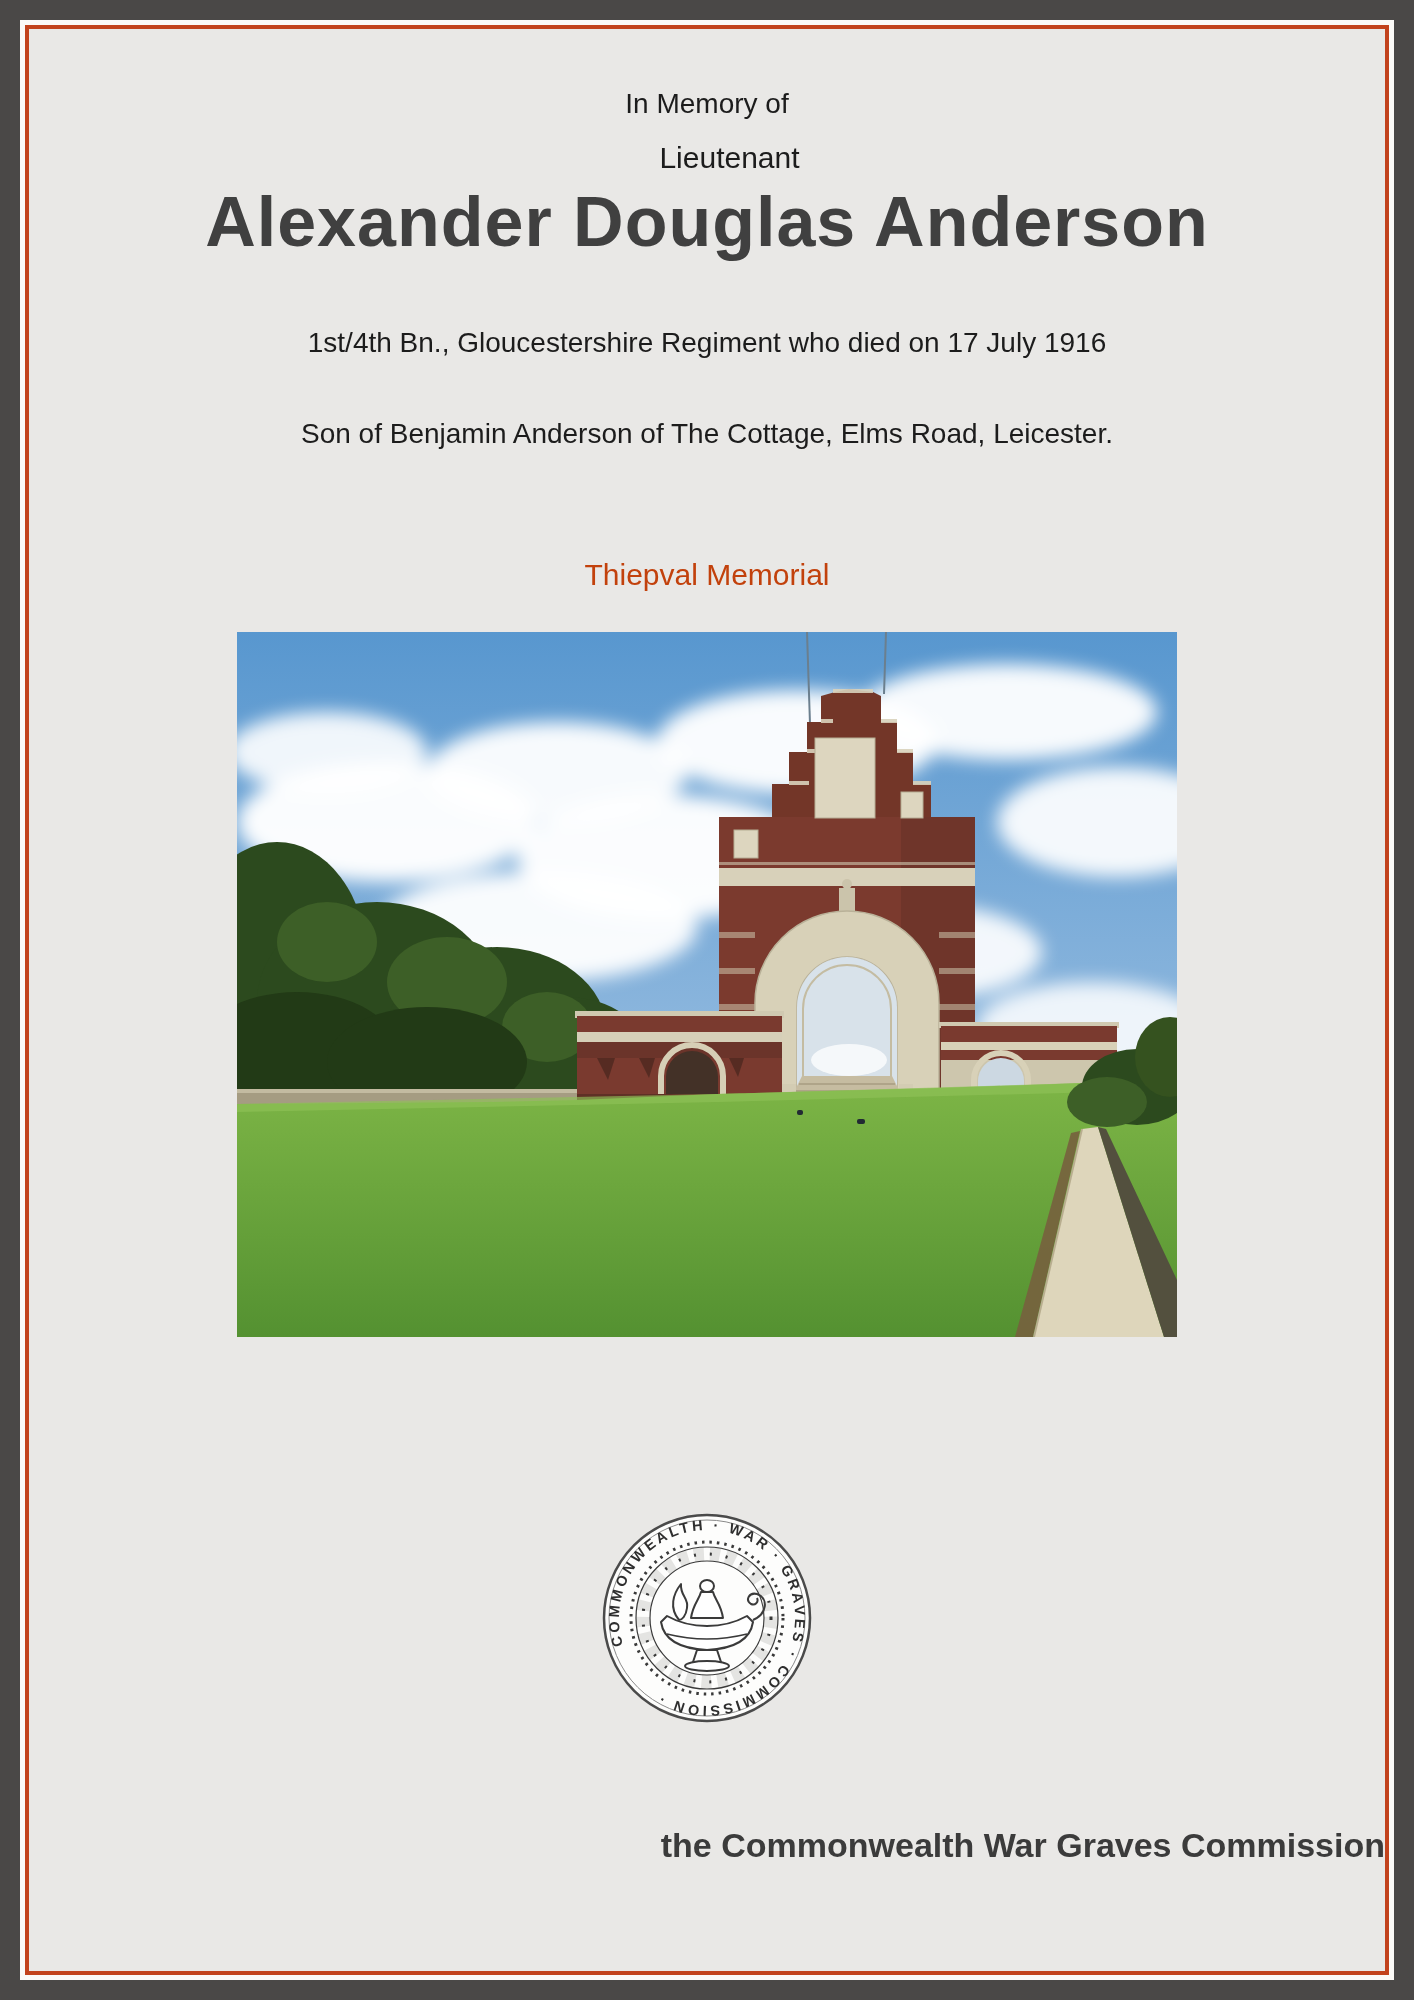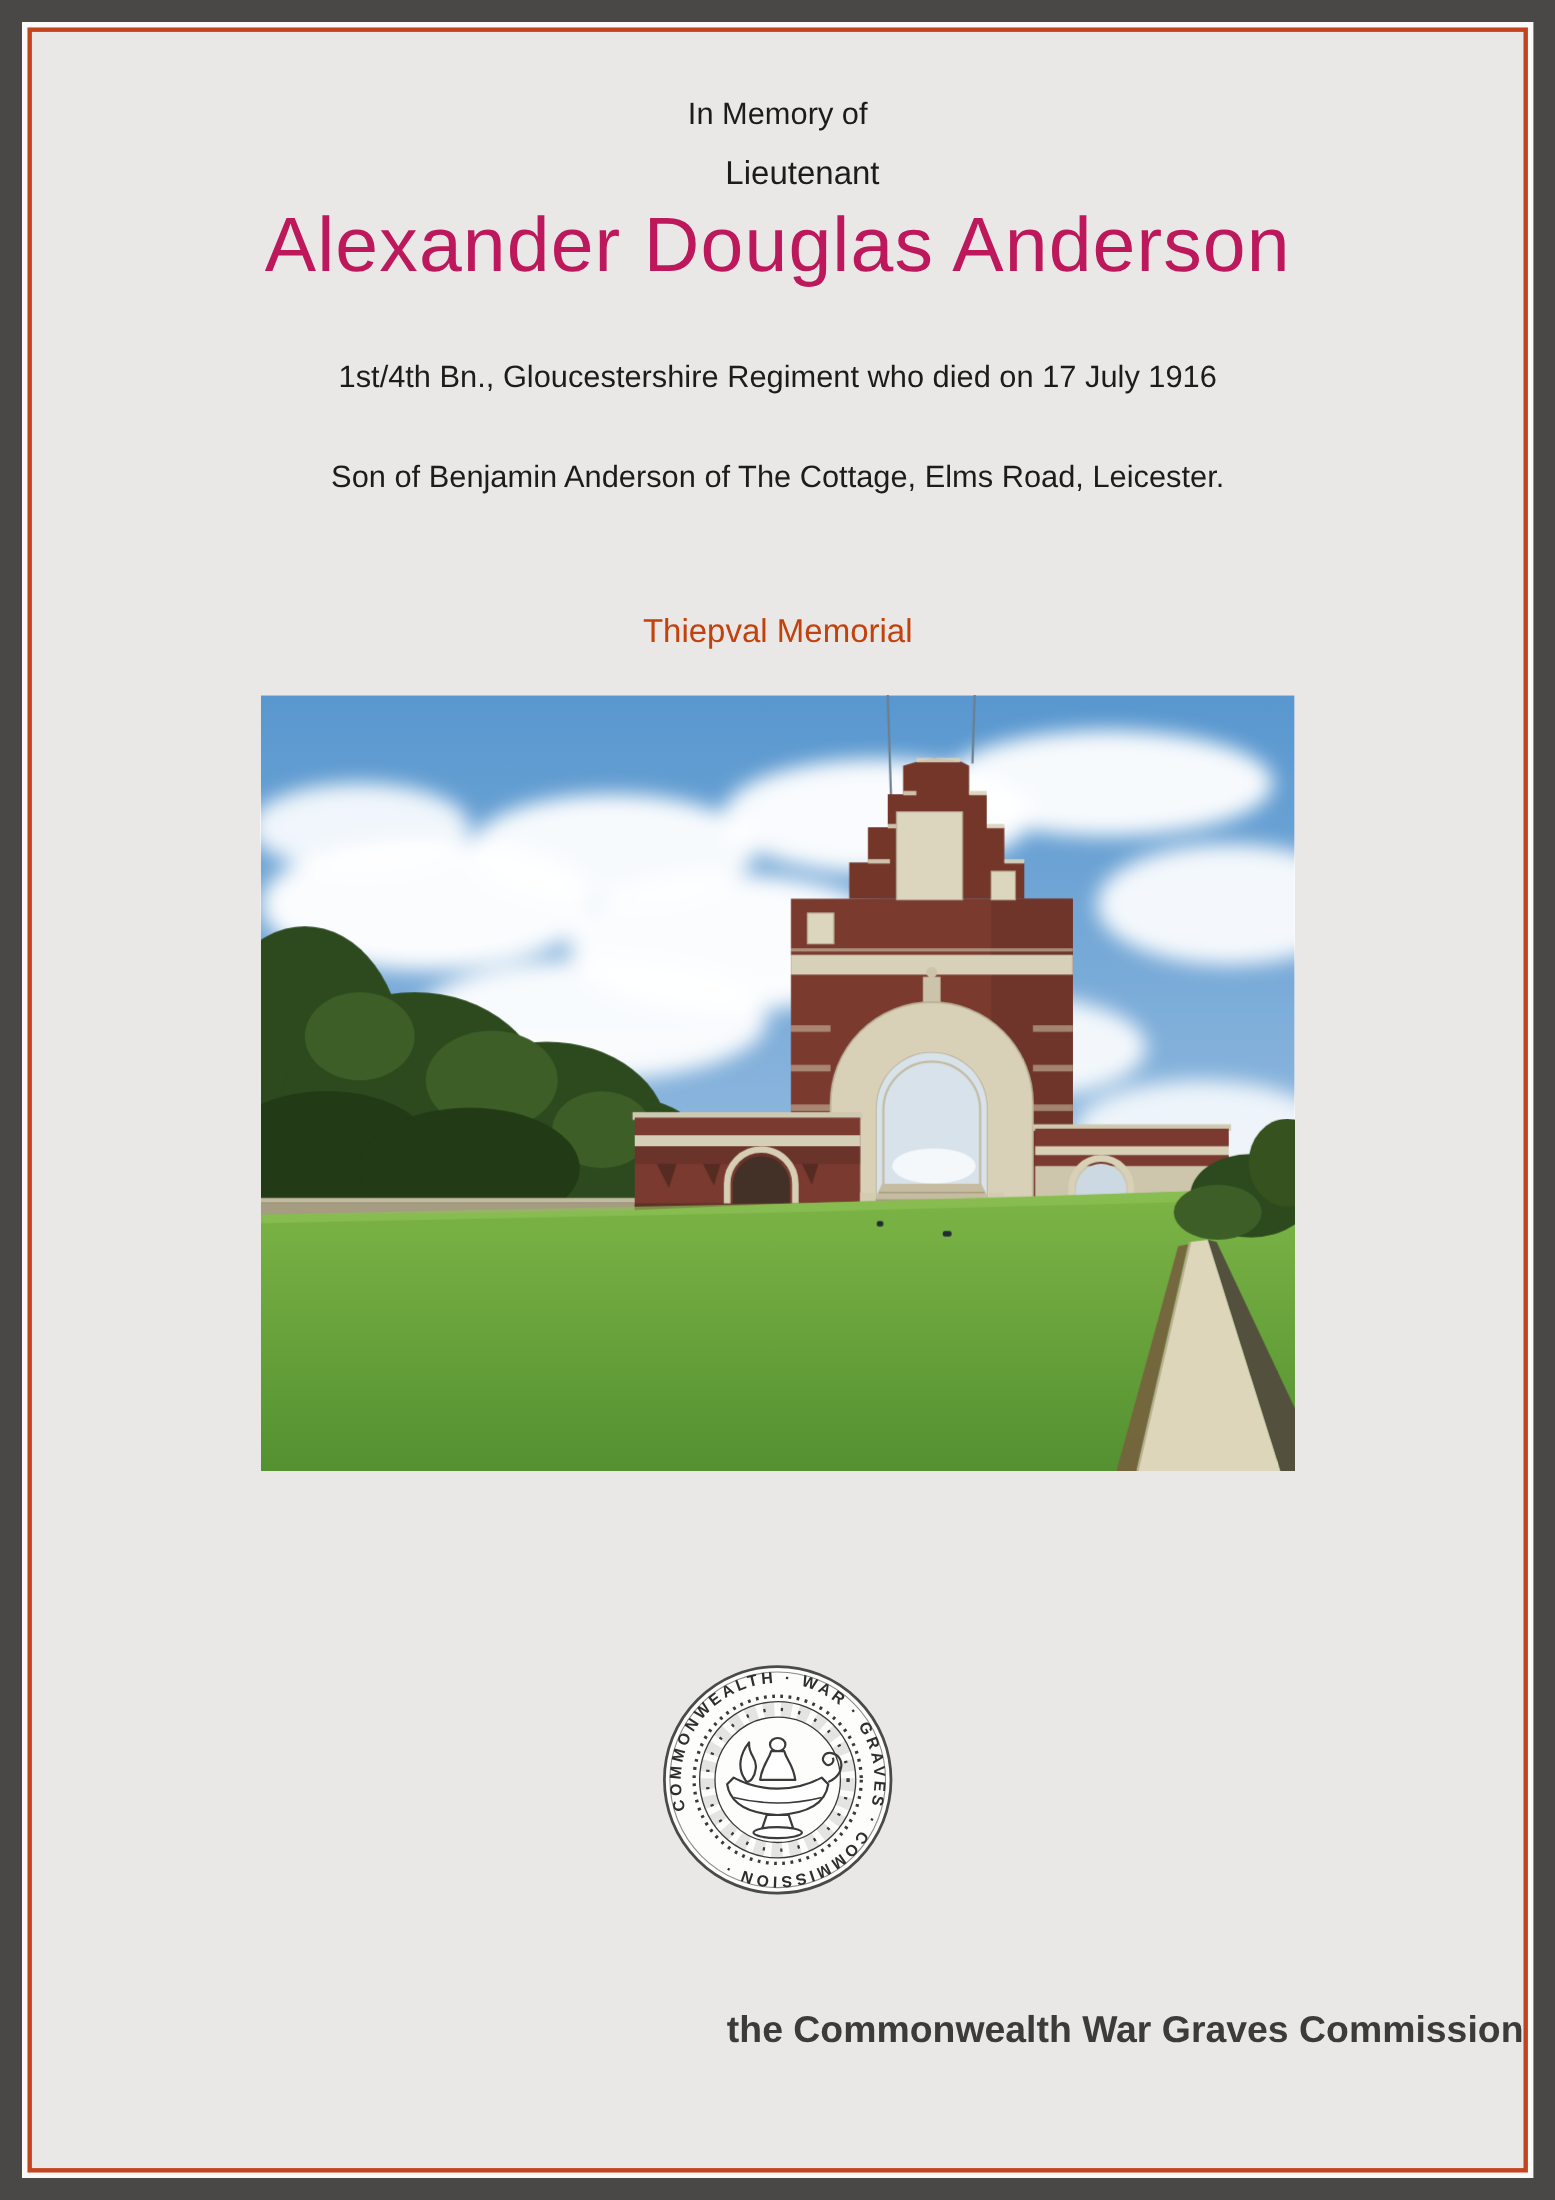--- a/index.html
+++ b/index.html
@@ -21,21 +21,21 @@
   }
   .cline{
     position:absolute;left:0;right:0;
     text-align:center;
     color:#1c1c1c;
     line-height:1;
     white-space:nowrap;
   }
   .t-memory    {top:61px; font-size:28px;}
   .t-rank      {top:114px;font-size:30px;margin-left:45px;}
-  .t-name      {top:158px;font-size:70px;color:#be185d;letter-spacing:1px;}
+  .t-name      {top:158px;font-size:70px;color:#404040;letter-spacing:1px;font-weight:bold;}
   .t-regiment  {top:300px;font-size:28px;}
   .t-family    {top:391px;font-size:28px;text-align:center;}
   .t-honour    {top:487px;font-size:31px;}
   .t-memorial  {top:531px;font-size:30px;color:#c2410c;}
   .t-foot1     {top:1746px;font-size:34px;font-weight:bold;color:#3b3b3b;}
   .t-foot2     {top:1799px;font-size:34px;font-weight:bold;color:#3b3b3b;text-align:right;}
   .photo{
     position:absolute;left:208px;top:603px;width:940px;height:705px;
     overflow:hidden;
   }

